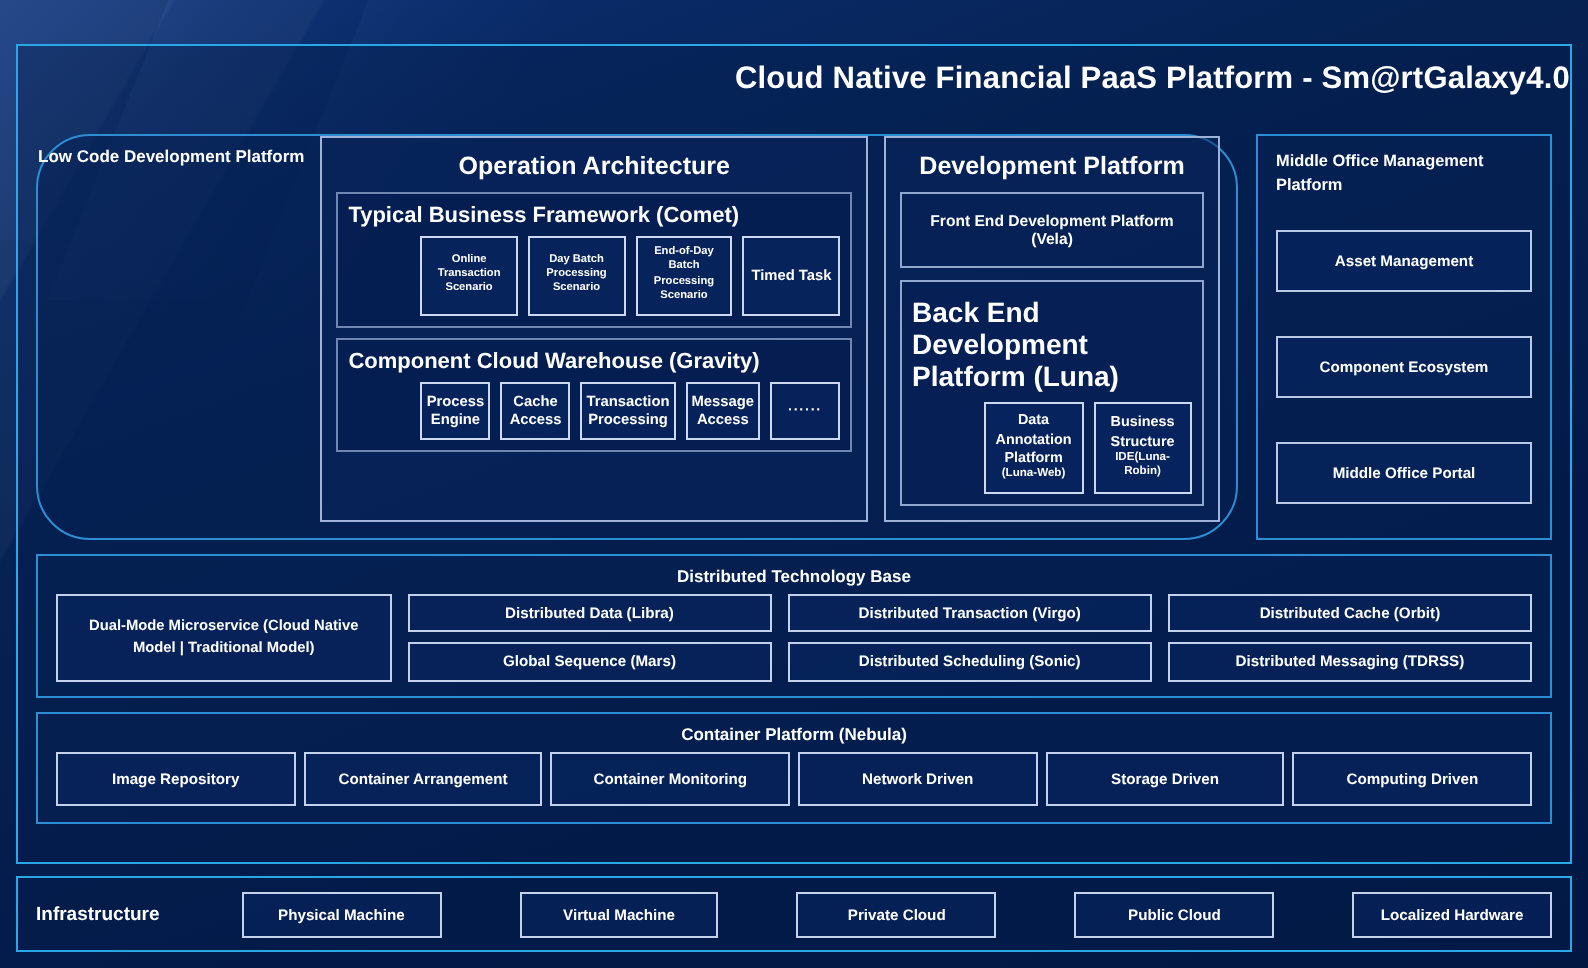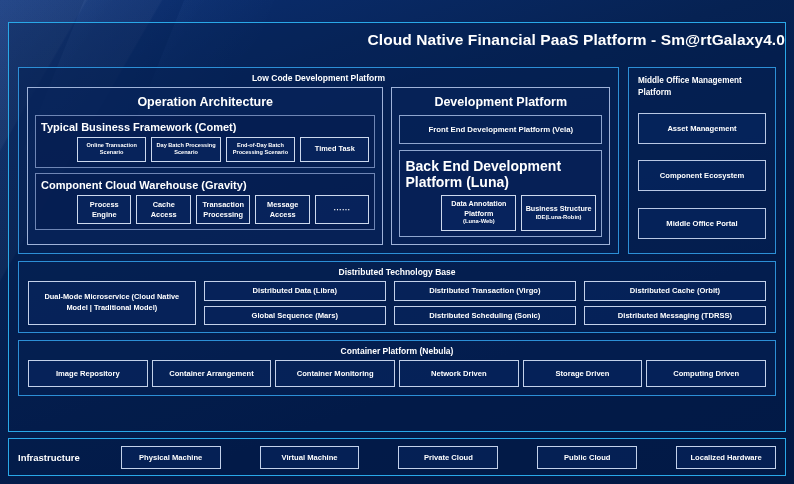--- a/index.html
+++ b/index.html
@@ -70,21 +70,21 @@
   }
   .panel-title {
     color: #ffffff;
     font-size: 8.5px;
     font-weight: bold;
     text-align: center;
     padding: 5px 0 4px;
   }
 
   
-  .lowcode { flex: 1 1 auto; display: flex; flex-direction: column; }
+  .lowcode { flex: 1 1 auto; display: flex; flex-direction: row; border-radius: 27px; }
   .lowcode-inner {
     flex: 1;
     display: flex;
     gap: 8px;
     padding: 0 8px 8px 8px;
   }
 
   .subpanel {
     border: 1.5px solid #9fb3d9;
     background: rgba(7, 35, 92, 0.5);
@@ -221,21 +221,21 @@
     background: rgba(8, 38, 98, 0.5);
     color: #ffffff;
     font-size: 7.6px;
     font-weight: bold;
     text-align: center;
     display: flex; align-items: center; justify-content: center;
   }
 
   
   .container-plat { flex: 0 0 56px; display: flex; flex-direction: column; }
-  .cp-body { display: flex; gap: 4px; padding: 0 9px 8px 9px; flex: 1; justify-content: flex-end; }
+  .cp-body { display: flex; gap: 4px; padding: 0 9px 8px 9px; flex: 1; }
   .cp-cell {
     flex: 1;
     border: 1.5px solid #c3d1ea;
     background: rgba(8, 38, 98, 0.5);
     color: #ffffff;
     font-size: 7.6px;
     font-weight: bold;
     text-align: center;
     display: flex; align-items: center; justify-content: center;
   }

